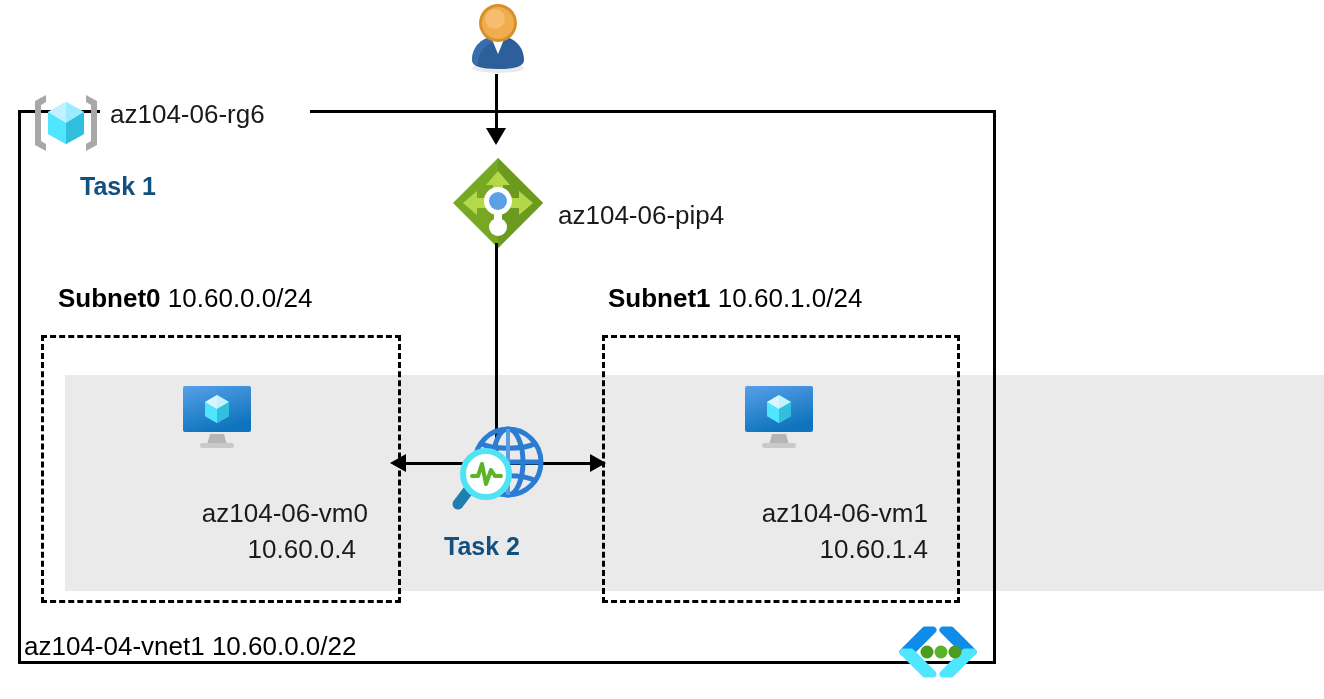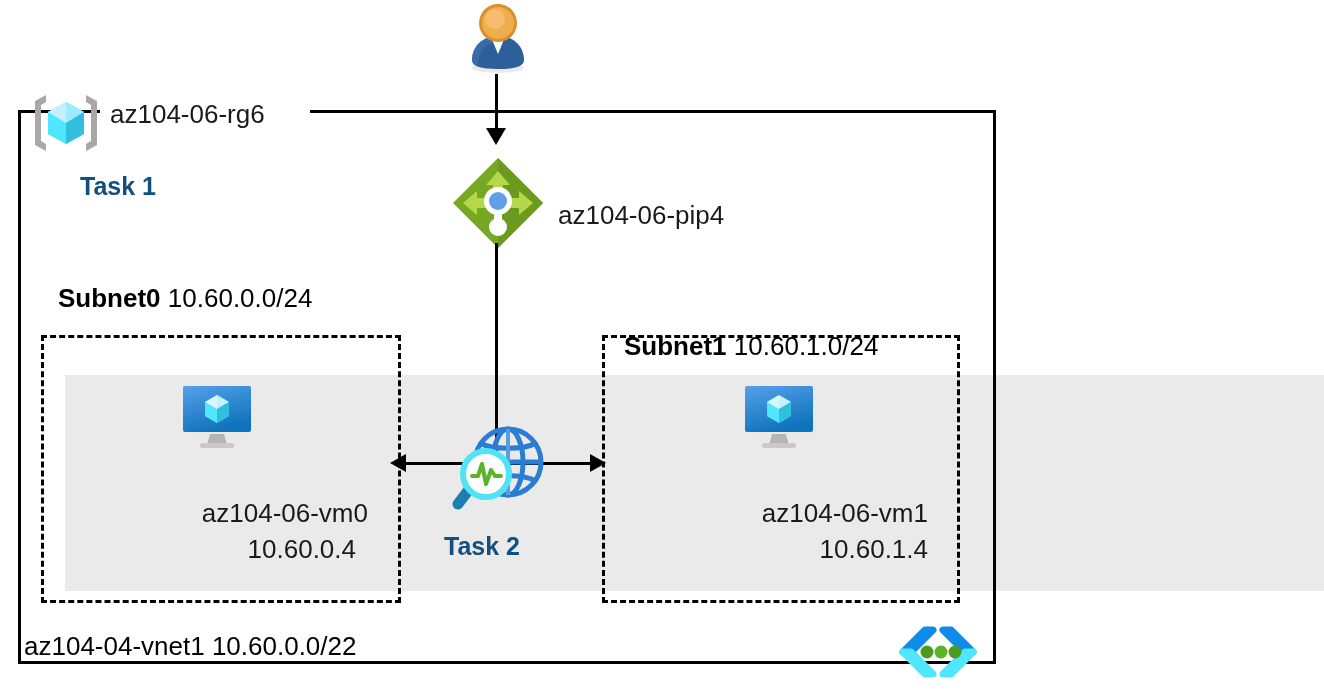--- a/index.html
+++ b/index.html
@@ -93,21 +93,21 @@
     background: transparent;
   }
   #subnet0-box { left: 41px;  top: 335px; width: 354px; height: 262px; }
   #subnet1-box { left: 602px; top: 335px; width: 352px; height: 262px; }
 
   .subnet-label {
     font-size: 26px; color: #000; white-space: nowrap;
   }
   .subnet-label b { font-weight: bold; }
   #subnet0-label { left: 58px;  top: 283px; }
-  #subnet1-label { left: 624px; top: 283px; margin-top: 48px; }
+  #subnet1-label { left: 608px; top: 283px; }
 
   
   .vm-icon { width: 76px; height: 66px; }
   #vm0-icon { left: 179px; top: 384px; }
   #vm1-icon { left: 741px; top: 384px; }
 
   .vm-text {
     font-size: 26px; color: #1a1a1a; text-align: right; white-space: nowrap;
   }
   #vm0-name { left: 68px;  top: 498px; width: 300px; }

